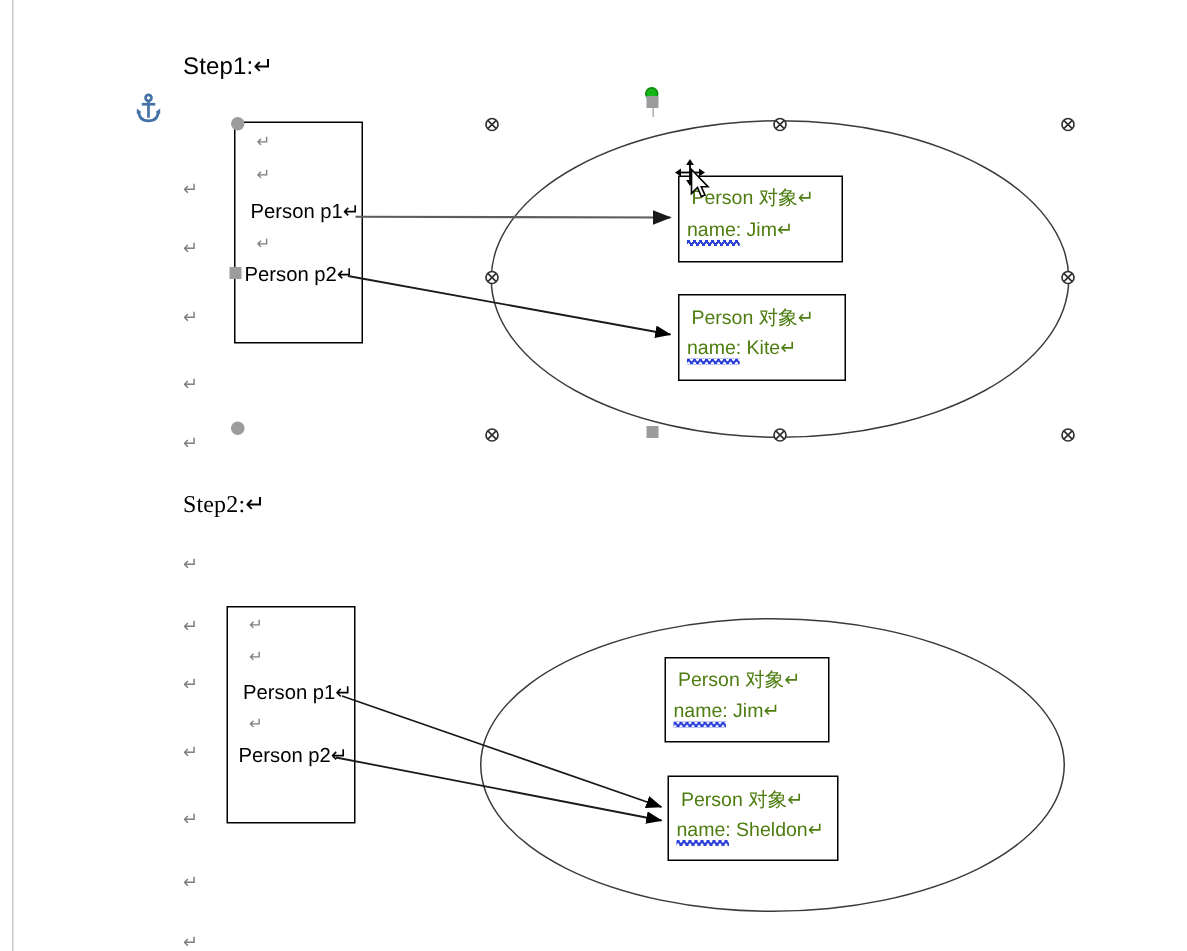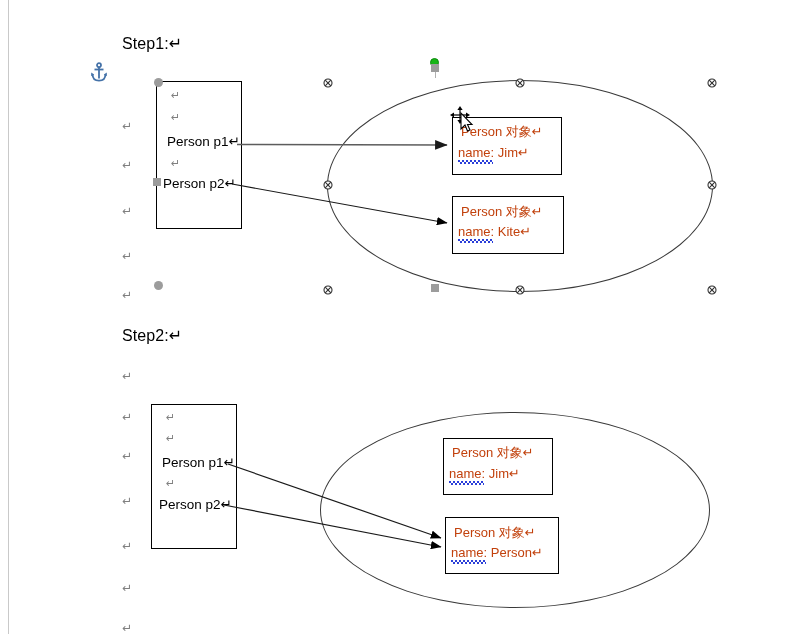--- a/index.html
+++ b/index.html
@@ -57,21 +57,21 @@
   .ellipse {
     position: absolute;
     border: 1px solid #3a3a3a;
     border-radius: 50%;
     box-sizing: border-box;
     background: transparent;
   }
   .boxtext {
     position: absolute;
     font-size: 13px;
-    color: #c2410c;
+    color: #4d7c0f;
     white-space: nowrap;
   }
   .label {
     position: absolute;
     font-size: 13.5px;
     color: #000000;
     white-space: nowrap;
   }
   
   .squiggle {
@@ -164,39 +164,39 @@
   <div class="rect" style="left:452px; top:117px; width:110px; height:58px;"></div>
   <div class="boxtext" style="left:461px; top:123px;">Person 对象↵</div>
   <div class="boxtext" style="left:458px; top:145px;">name: Jim↵</div>
   <div class="squiggle" style="left:458px; top:160px; width:35px;"></div>
 
   <div class="rect" style="left:452px; top:196px; width:112px; height:58px;"></div>
   <div class="boxtext" style="left:461px; top:203px;">Person 对象↵</div>
   <div class="boxtext" style="left:458px; top:224px;">name: Kite↵</div>
   <div class="squiggle" style="left:458px; top:239px; width:35px;"></div>
 
-  <div class="heading" style="left:122px; top:326px;">Step2:↵</div>
+  <div class="heading" style="left:122px; top:326px;font-family:Liberation Serif, serif;">Step2:↵</div>
 
   <div class="rect" style="left:151px; top:404px; width:86px; height:145px;"></div>
   <div class="pilcrow pilcrow-sm" style="left:166px; top:412px;">↵</div>
   <div class="pilcrow pilcrow-sm" style="left:166px; top:433px;">↵</div>
   <div class="label" style="left:162px; top:454px;">Person p1↵</div>
   <div class="pilcrow pilcrow-sm" style="left:166px; top:478px;">↵</div>
   <div class="label" style="left:159px; top:496px;">Person p2↵</div>
 
   <div class="ellipse" style="left:320px; top:412px; width:390px; height:196px;"></div>
 
   <div class="rect" style="left:443px; top:438px; width:110px; height:57px;"></div>
   <div class="boxtext" style="left:452px; top:444px;">Person 对象↵</div>
   <div class="boxtext" style="left:449px; top:466px;">name: Jim↵</div>
   <div class="squiggle" style="left:449px; top:481px; width:35px;"></div>
 
   <div class="rect" style="left:445px; top:517px; width:114px; height:57px;"></div>
   <div class="boxtext" style="left:454px; top:524px;">Person 对象↵</div>
-  <div class="boxtext" style="left:451px; top:545px;">name: Person↵</div>
+  <div class="boxtext" style="left:451px; top:545px;">name: Sheldon↵</div>
   <div class="squiggle" style="left:451px; top:560px; width:35px;"></div>
 
   <svg class="overlay">
     <defs>
       <marker id="ah-gray" markerWidth="9" markerHeight="7" refX="8.5" refY="3.5" orient="auto">
         <polygon points="0,0 9,3.5 0,7" fill="#1a1a1a"></polygon>
       </marker>
       <marker id="ah-black" markerWidth="9" markerHeight="7" refX="8.5" refY="3.5" orient="auto">
         <polygon points="0,0 9,3.5 0,7" fill="#000000"></polygon>
       </marker>

